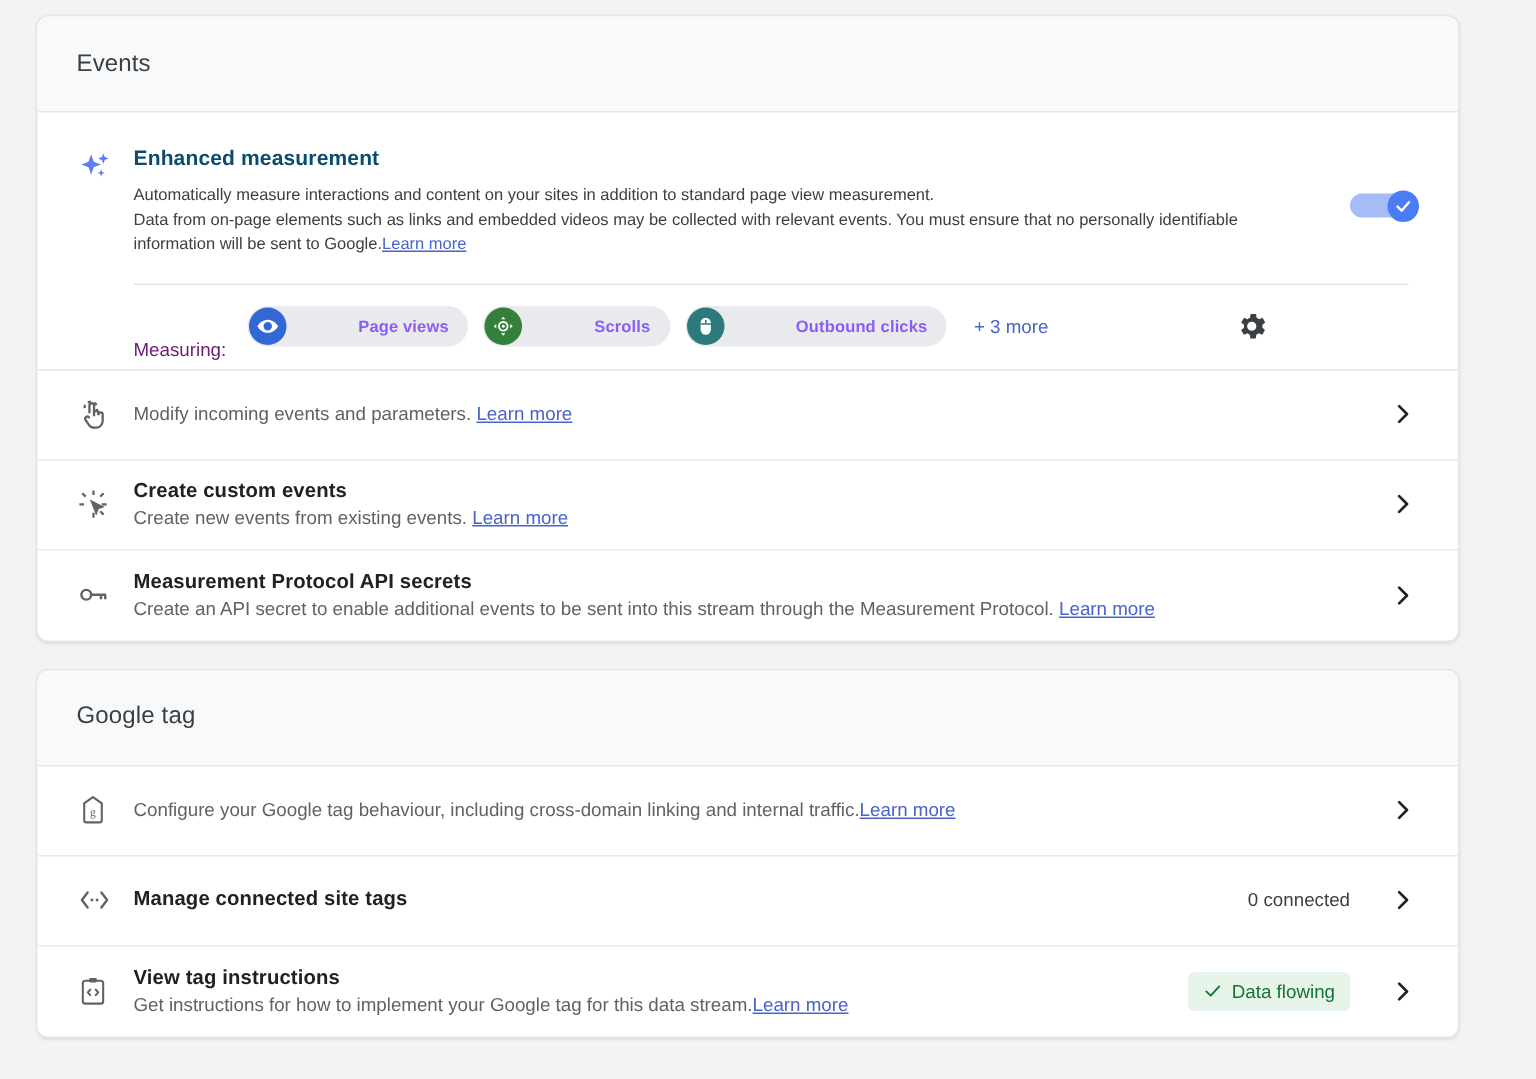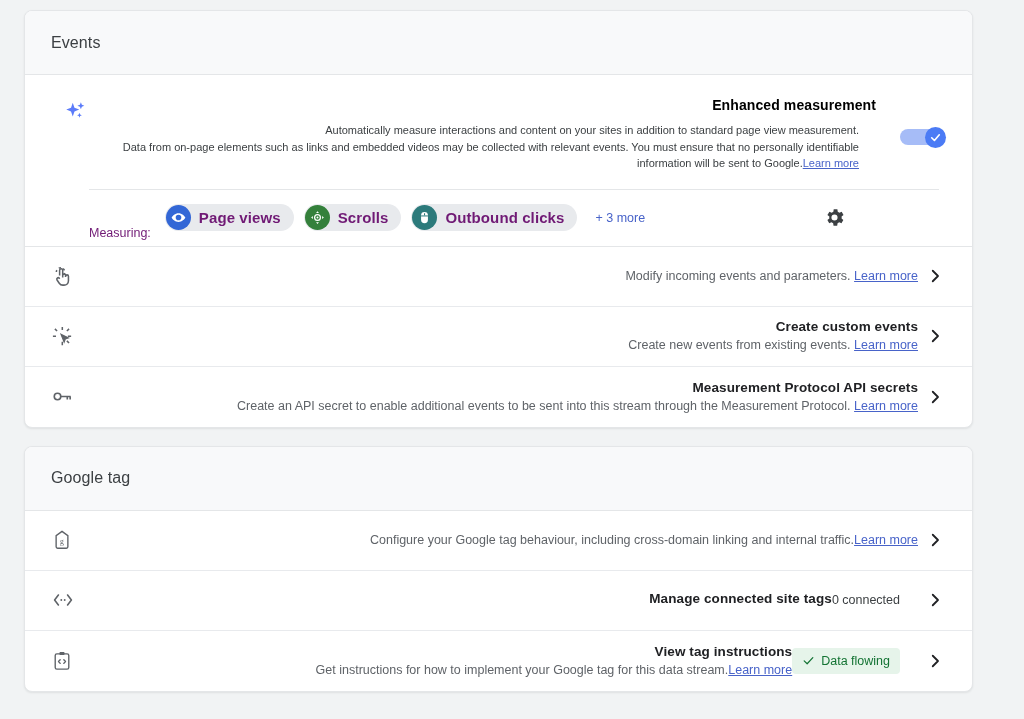--- a/index.html
+++ b/index.html
@@ -8,21 +8,20 @@
     width: 1024px; height: 719px;
     background: #f1f3f4;
     font-family: "Liberation Sans", sans-serif;
     -webkit-font-smoothing: antialiased;
   }
   .page {
     width: 1024px; height: 719px;
     background: #f1f3f4;
     padding: 10px 0 0 24px;
     overflow: hidden;
-    text-align: right;
   }
 
   
   .card {
     width: 949px;
     background: #fff;
     border: 1px solid #e4e6e8;
     border-radius: 8px;
     overflow: hidden;
     box-shadow: 0 1px 2px rgba(60,64,67,.10);
@@ -47,21 +46,21 @@
     padding: 22px 26px 0 26px;
     border-bottom: 1px solid #e4e6e8;
     position: relative;
   }
   .em-icon {
     width: 38px; flex: 0 0 38px;
     padding-top: 2px;
   }
   .em-body { flex: 1 1 auto; min-width: 0; padding-right: 0; }
   .em-title {
-    font-size: 14px; font-weight: bold; color: #000000;
+    font-size: 14px; font-weight: bold; color: #0c4a6e;
     margin: 0 0 9px 0; letter-spacing: .1px;
   }
   .em-desc {
     font-size: 11px; color: #3c4043; line-height: 16.6px;
     max-width: 770px;
   }
   .em-desc p { margin: 0; }
   .em-toggle-wrap {
     flex: 0 0 70px;
     display: flex; justify-content: flex-end;
@@ -90,22 +89,23 @@
     padding: 0 13px 0 1px;
     margin-right: 10px;
   }
   .chip-icon {
     width: 25px; height: 25px;
     border-radius: 50%;
     display: flex; align-items: center; justify-content: center;
     margin-right: 8px; flex: 0 0 25px;
   }
   .chip-label {
-    font-size: 15px; color: #701a75; font-weight: bold;
+    font-size: 11px; color: #8b5cf6; font-weight: bold;
     letter-spacing: .1px;
+    margin-left: 40px;
   }
   .more-link {
     font-size: 12.5px; color: #4863c9;
     margin-left: 8px; cursor: pointer;
   }
   .gear-btn {
     position: absolute; right: 26px; top: 12px;
     width: 32px; height: 32px;
     display: flex; align-items: center; justify-content: center;
     cursor: pointer;

